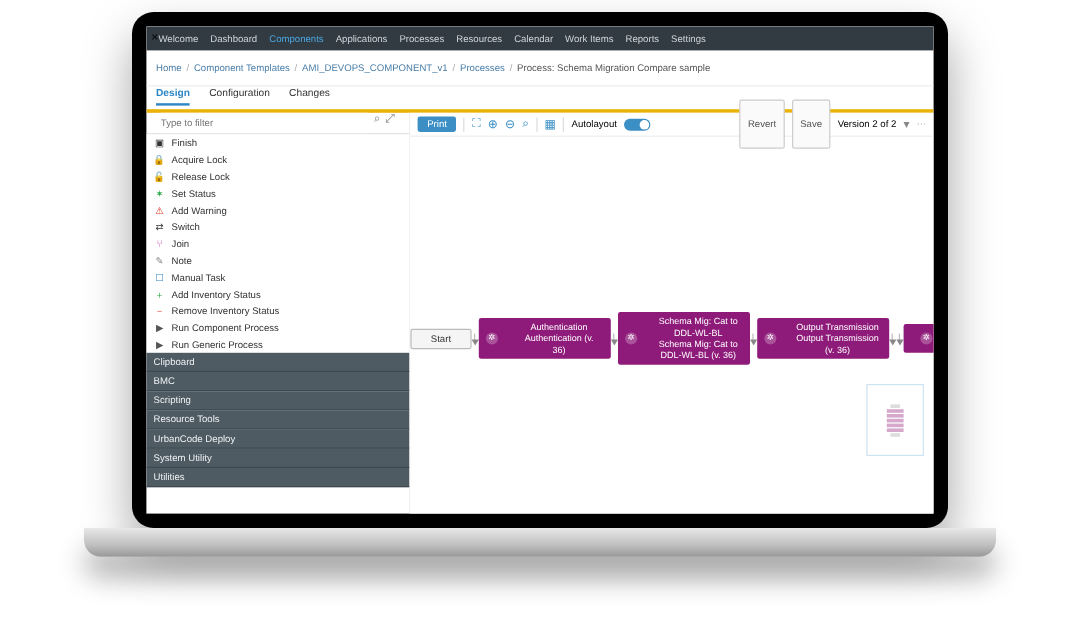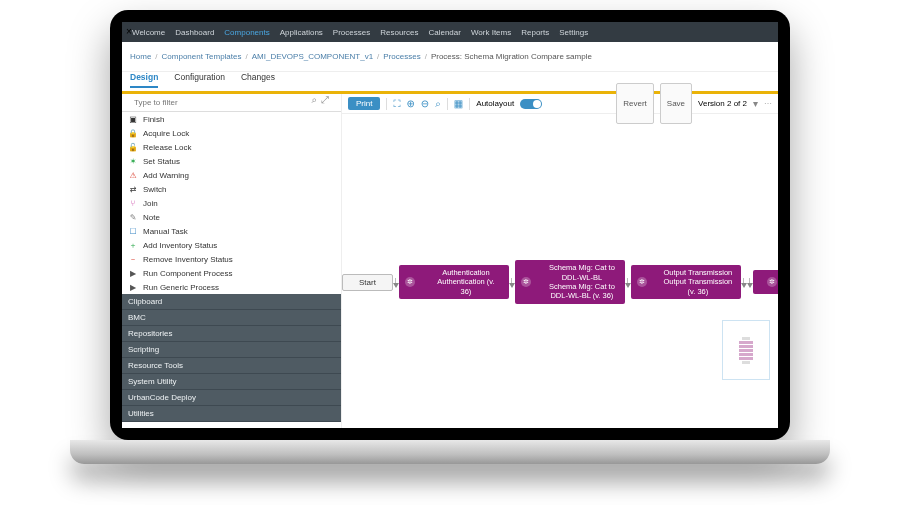--- a/index.html
+++ b/index.html
@@ -160,25 +160,24 @@
                 <span>Run Component Process</span>
               </div>
               <div class="step">
                 <span class="sic" style="color: rgb(85, 85, 85);">▶</span>
                 <span>Run Generic Process</span>
               </div>
             </div>
           <div id="cats">
               <div class="cat">Clipboard</div>
               <div class="cat">BMC</div>
-              <div class="cat">Repositories</div>
               <div class="cat">Scripting</div>
               <div class="cat">Resource Tools</div>
+              <div class="cat">UrbanCode Deploy</div>
               <div class="cat">System Utility</div>
-              <div class="cat">UrbanCode Deploy</div>
               <div class="cat">Utilities</div>
             </div>
         </div>
 
         <div class="canvas">
           <div class="toolbar">
             <button class="btn-print">Print</button>
             <span class="tb-sep"></span>
             <span class="tb-ic">⛶</span>
             <span class="tb-ic">⊕</span>

